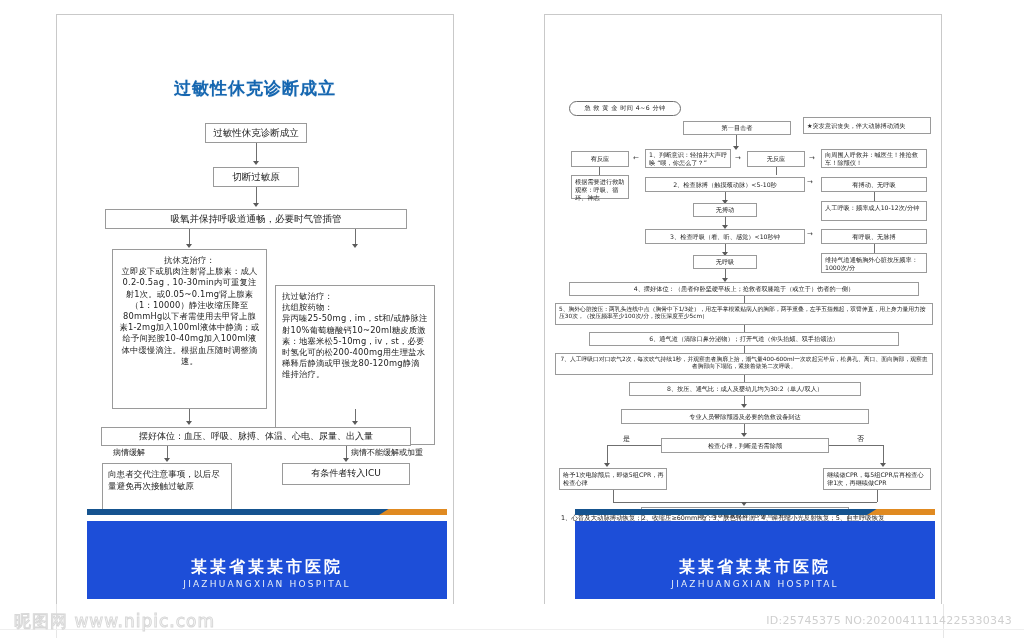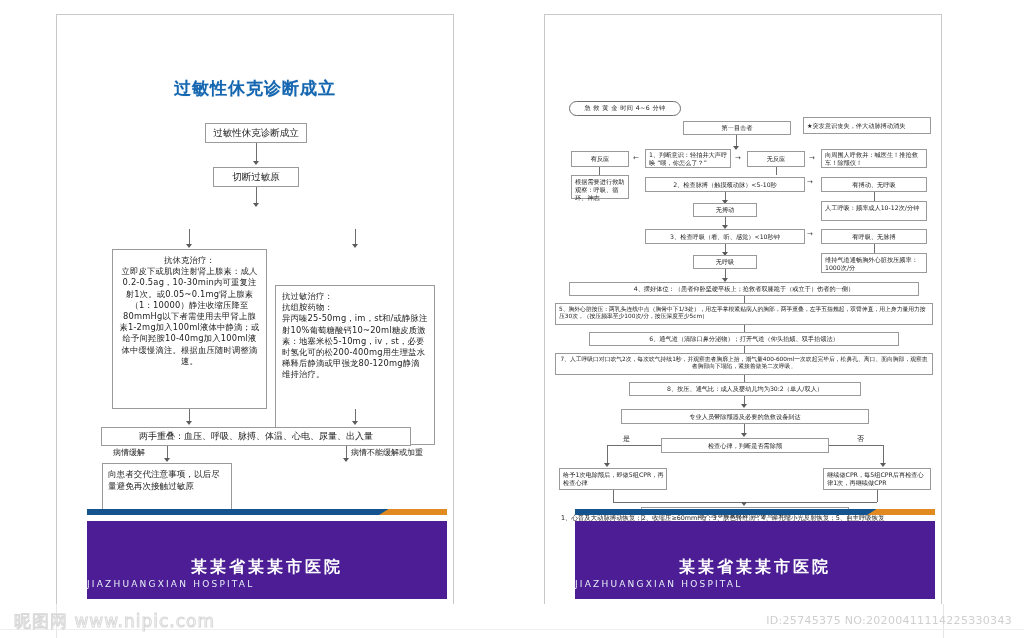--- a/index.html
+++ b/index.html
@@ -74,24 +74,24 @@
     border-top:4px solid #5a5a5a;
   }
 
   
   .footer { position:absolute; left:0; bottom:0; width:100%; height:96px; }
   .footer .topbar { position:absolute; left:30px; right:6px; top:0; height:6px;
      background:#15538f; }
   .footer .topbar-orange { position:absolute; right:6px; top:0; width:68px; height:6px;
      background:#e08a21; clip-path:polygon(14% 0,100% 0,100% 100%,0 100%); }
   .footer .blockbar { position:absolute; left:30px; right:6px; top:12px; bottom:6px;
-     background:#4c1d95; }
+     background:#1d4ed8; }
   .hosp-cn { position:absolute; left:0; right:0; top:36px; text-align:center;
      color:#fff; font-size:16px; font-weight:bold; letter-spacing:3px; }
-  .hosp-en { position:absolute; left:0; right:0; top:58px; 
+  .hosp-en { position:absolute; left:0; right:0; top:58px; text-align:center;
      color:#e6eef7; font-size:9px; letter-spacing:2.2px; }
 
   
   .rflow { position:absolute; left:0; top:78px; width:398px; height:420px; font-size:6px; }
   .pill {
     position:absolute; border:1px solid #6f6f6f; border-radius:11px;
     background:#fff; font-size:6.2px; color:#222;
     display:flex; align-items:center; justify-content:center;
     letter-spacing:.4px;
   }
@@ -127,48 +127,50 @@
 
     <div class="lflow">
       <div class="bx l1">过敏性休克诊断成立</div>
       <div class="vline" style="left:199px; top:38px; height:18px;"></div>
       <div class="arrow-d" style="left:196px; top:56px;"></div>
 
       <div class="bx l2">切断过敏原</div>
       <div class="vline" style="left:199px; top:82px; height:16px;"></div>
       <div class="arrow-d" style="left:196px; top:98px;"></div>
 
+      <div class="bx l3">吸氧并保持呼吸道通畅，必要时气管插管</div>
 
       <div class="vline" style="left:132px; top:124px; height:16px;"></div>
       <div class="arrow-d" style="left:129px; top:139px;"></div>
       <div class="vline" style="left:298px; top:124px; height:16px;"></div>
       <div class="arrow-d" style="left:295px; top:139px;"></div>
 
       <div class="bx l4" style="white-space:pre-wrap;">抗休克治疗：
 立即皮下或肌肉注射肾上腺素：成人0.2-0.5ag，10-30min内可重复注射1次。或0.05~0.1mg肾上腺素（1：10000）静注收缩压降至80mmHg以下者需使用去甲肾上腺素1-2mg加入100ml液体中静滴；或给予间羟胺10-40mg加入100ml液体中缓慢滴注。根据血压随时调整滴速。</div>
       <div class="bx l5" style="white-space:pre-wrap;margin-top:36px;">抗过敏治疗：
 抗组胺药物：
 异丙嗪25-50mg，im，st和/或静脉注射10%葡萄糖酸钙10~20ml糖皮质激素：地塞米松5-10mg，iv，st，必要时氢化可的松200-400mg用生理盐水稀释后静滴或甲强龙80-120mg静滴维持治疗。</div>
 
       <div class="vline" style="left:132px; top:304px; height:13px;"></div>
       <div class="arrow-d" style="left:129px; top:316px;"></div>
       <div class="vline" style="left:298px; top:304px; height:13px;"></div>
       <div class="arrow-d" style="left:295px; top:316px;"></div>
 
-      <div class="bx l6">两手重叠：血压、呼吸、脉搏、体温、心电、尿量、出入量</div>
+      <div class="bx l6">摆好体位：血压、呼吸、脉搏、体温、心电、尿量、出入量</div>
 
       <div class="vline" style="left:110px; top:341px; height:13px;"></div>
       <div class="arrow-d" style="left:107px; top:353px;"></div>
       <div class="vline" style="left:289px; top:341px; height:13px;"></div>
       <div class="arrow-d" style="left:286px; top:353px;"></div>
 
       <div class="edge-label" style="left:56px; top:342px;">病情缓解</div>
       <div class="edge-label" style="left:294px; top:342px;">病情不能缓解或加重</div>
 
       <div class="bx l7">向患者交代注意事项，以后尽量避免再次接触过敏原</div>
+      <div class="bx l8">有条件者转入ICU</div>
     </div>
 
     <div class="footer">
       <div class="topbar"></div>
       <div class="topbar-orange"></div>
       <div class="blockbar">
         <div class="hosp-cn">某某省某某市医院</div>
         <div class="hosp-en">JIAZHUANGXIAN HOSPITAL</div>
       </div>
     </div>

